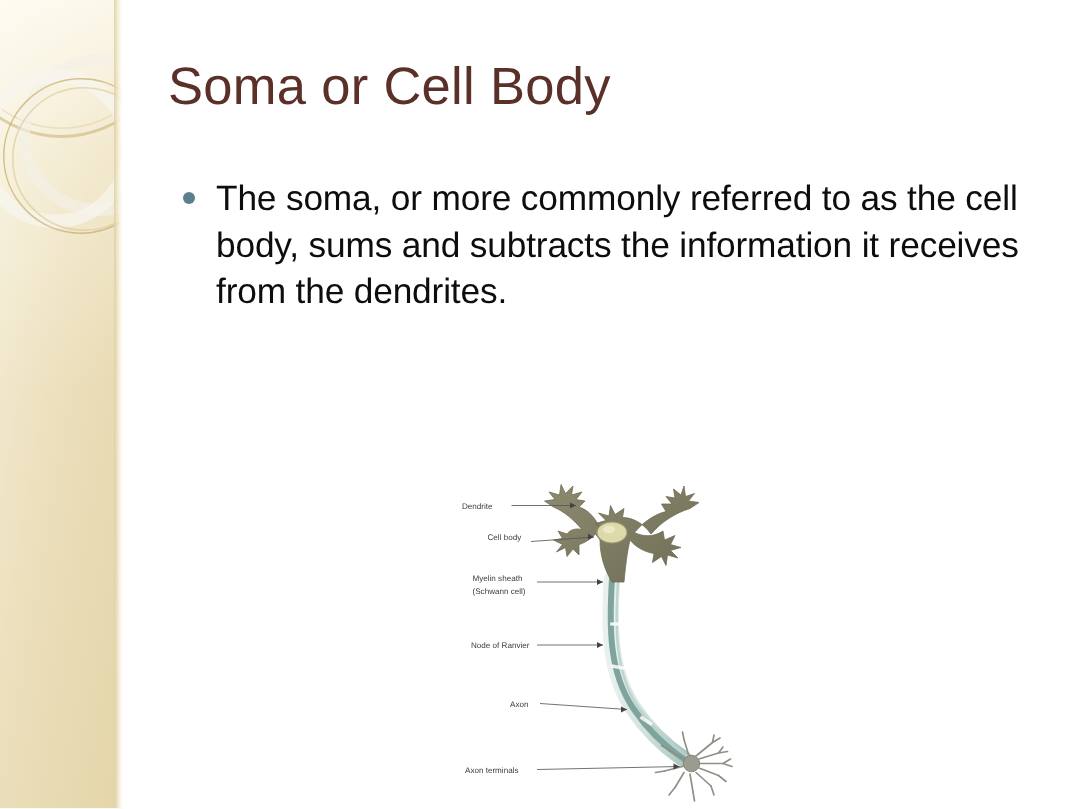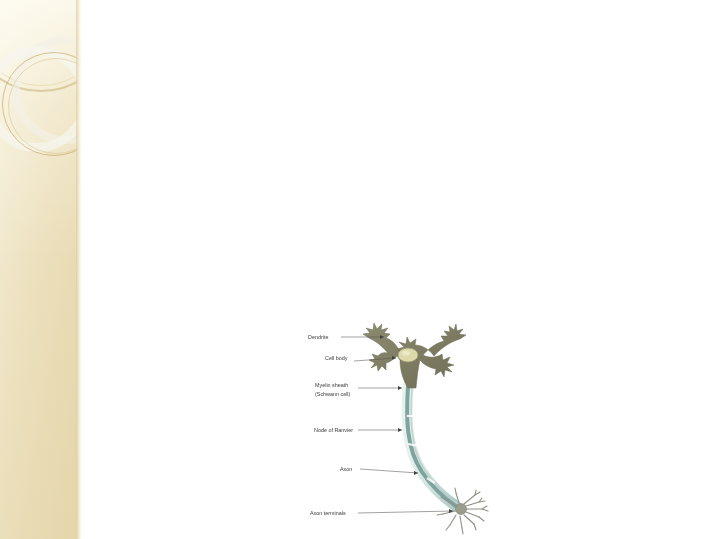--- a/index.html
+++ b/index.html
@@ -165,22 +165,27 @@
     <div id="sidebar-sheen"></div>
     <div class="deco-ring" id="ring-gold-large"></div>
     <div class="deco-ring" id="ring-gold-large-inner"></div>
     <div class="deco-ring" id="ring-pale-right"></div>
     <div class="deco-ring" id="ring-pale-thick"></div>
     <div class="deco-ring" id="ring-gold-small"></div>
     <div class="deco-ring" id="ring-gold-small2"></div>
     <div id="sidebar-edge"></div>
   </div>
 
+  <div id="title">Soma or Cell Body</div>
 
   <div id="bullets">
+    <div class="bullet-row">
+      <span class="bullet-dot"></span>
+      <span class="bullet-text">The soma, or more commonly referred to as the cell body, sums and subtracts the information it receives from the dendrites.</span>
+    </div>
   </div>
 
   <div id="diagram">
     <svg width="240" height="225" viewBox="0 0 240 225" xmlns="http://www.w3.org/2000/svg">
       <defs>
         <linearGradient id="somaGrad" x1="0" y1="0" x2="1" y2="1">
           <stop offset="0%" stop-color="#8c8b70"></stop>
           <stop offset="100%" stop-color="#6f6e56"></stop>
         </linearGradient>
         <linearGradient id="myelinGrad" x1="0" y1="0" x2="1" y2="0">

